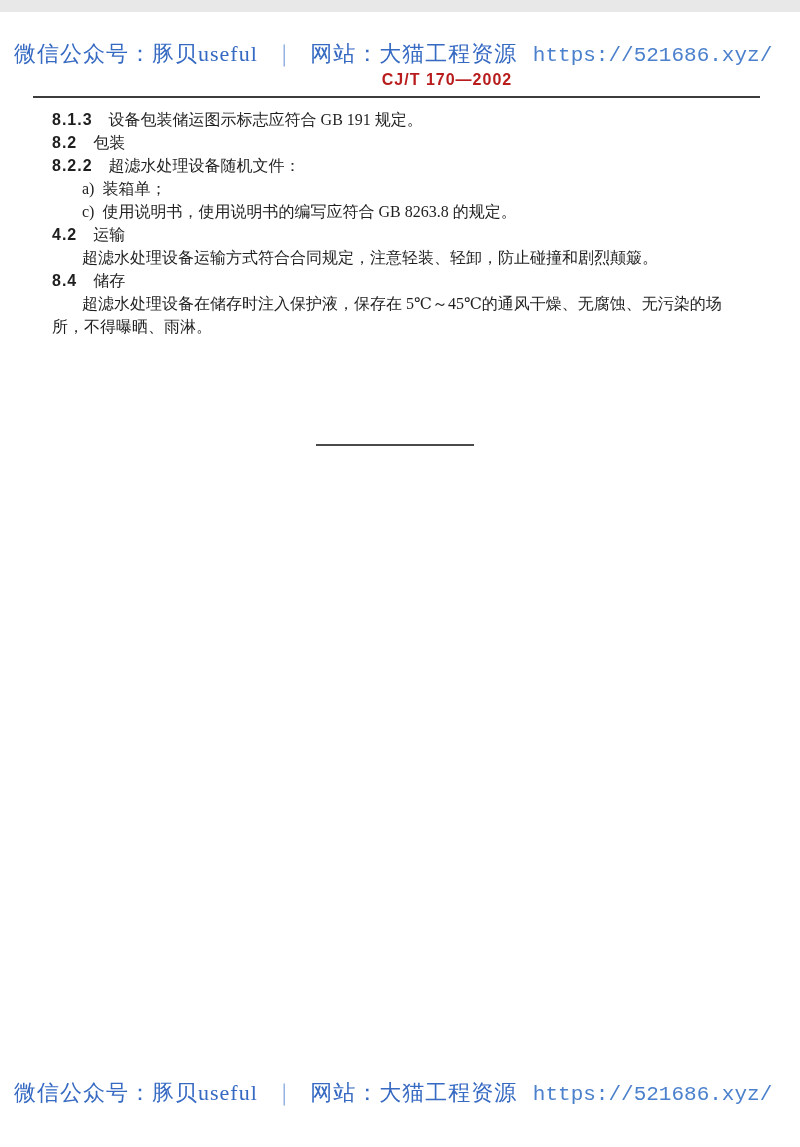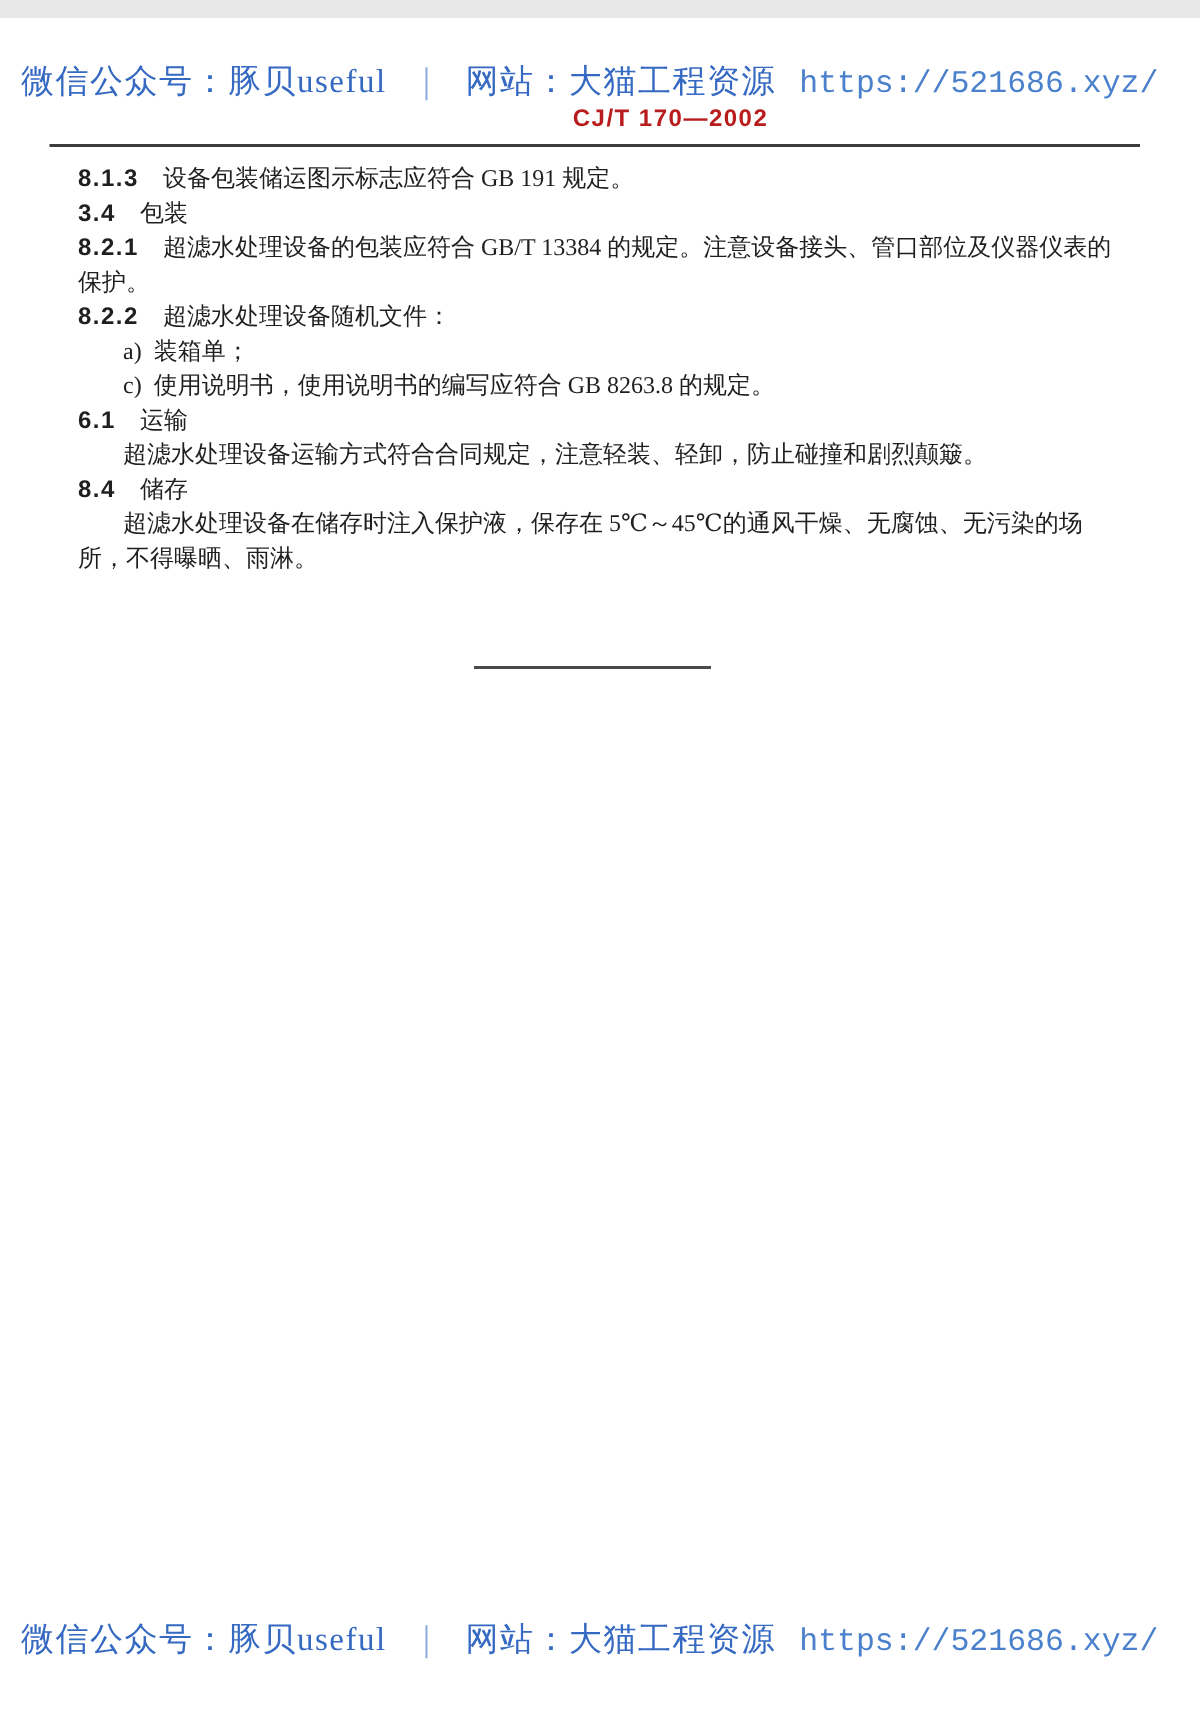--- a/index.html
+++ b/index.html
@@ -108,42 +108,39 @@
 
   <div class="rule-top"></div>
 
   <div class="body">
 
     <p class="clause">
       <span class="num">8.1.3</span><span>设备包装储运图示标志应符合 GB 191 规定。</span>
     </p>
 
     <p class="heading">
-      <span class="num">3.4</span><span>包装</span>
+      <span class="num">8.2</span><span>包装</span>
     </p>
 
-    <p class="clause">
-      <span class="num">8.2.1</span><span>超滤水处理设备的包装应符合 GB/T 13384 的规定。注意设备接头、管口部位及仪器仪表的保护。</span>
-    </p>
 
     <p class="clause">
       <span class="num">8.2.2</span><span>超滤水处理设备随机文件：</span>
     </p>
 
     <p class="list">
       <span class="marker">a)</span><span>装箱单；</span>
     </p>
 
 
     <p class="list">
       <span class="marker">c)</span><span>使用说明书，使用说明书的编写应符合 GB 8263.8 的规定。</span>
     </p>
 
     <p class="heading">
-      <span class="num">6.1</span><span>运输</span>
+      <span class="num">4.2</span><span>运输</span>
     </p>
 
     <p class="para">
       <span>超滤水处理设备运输方式符合合同规定，注意轻装、轻卸，防止碰撞和剧烈颠簸。</span>
     </p>
 
     <p class="heading">
       <span class="num">8.4</span><span>储存</span>
     </p>
 

